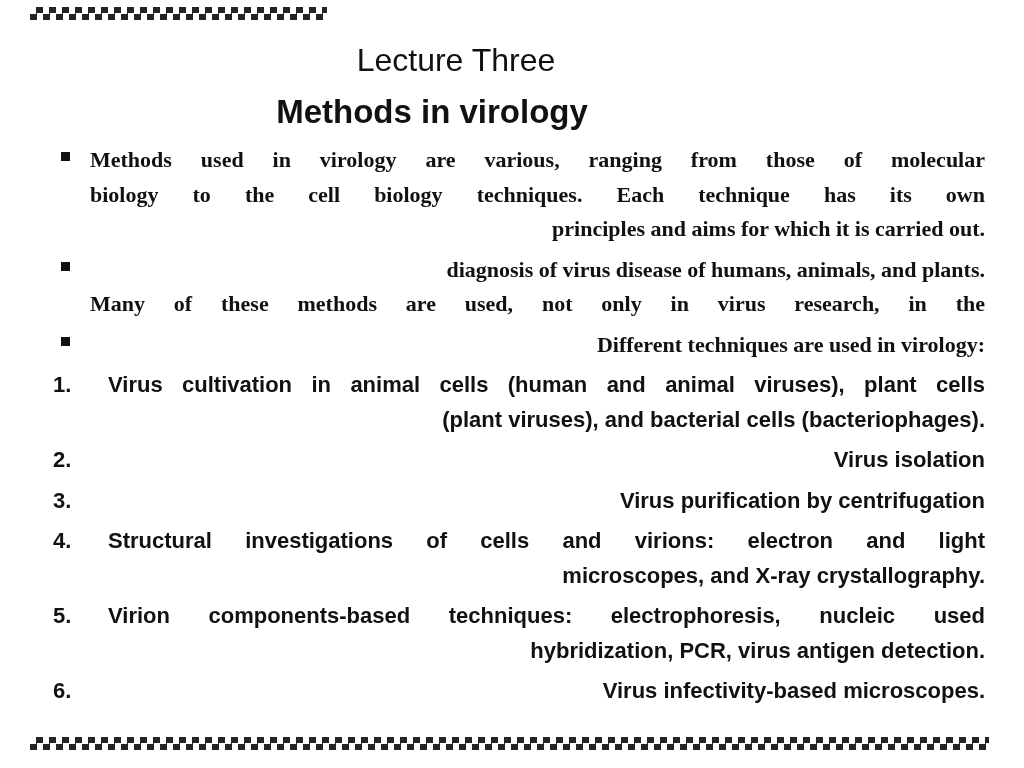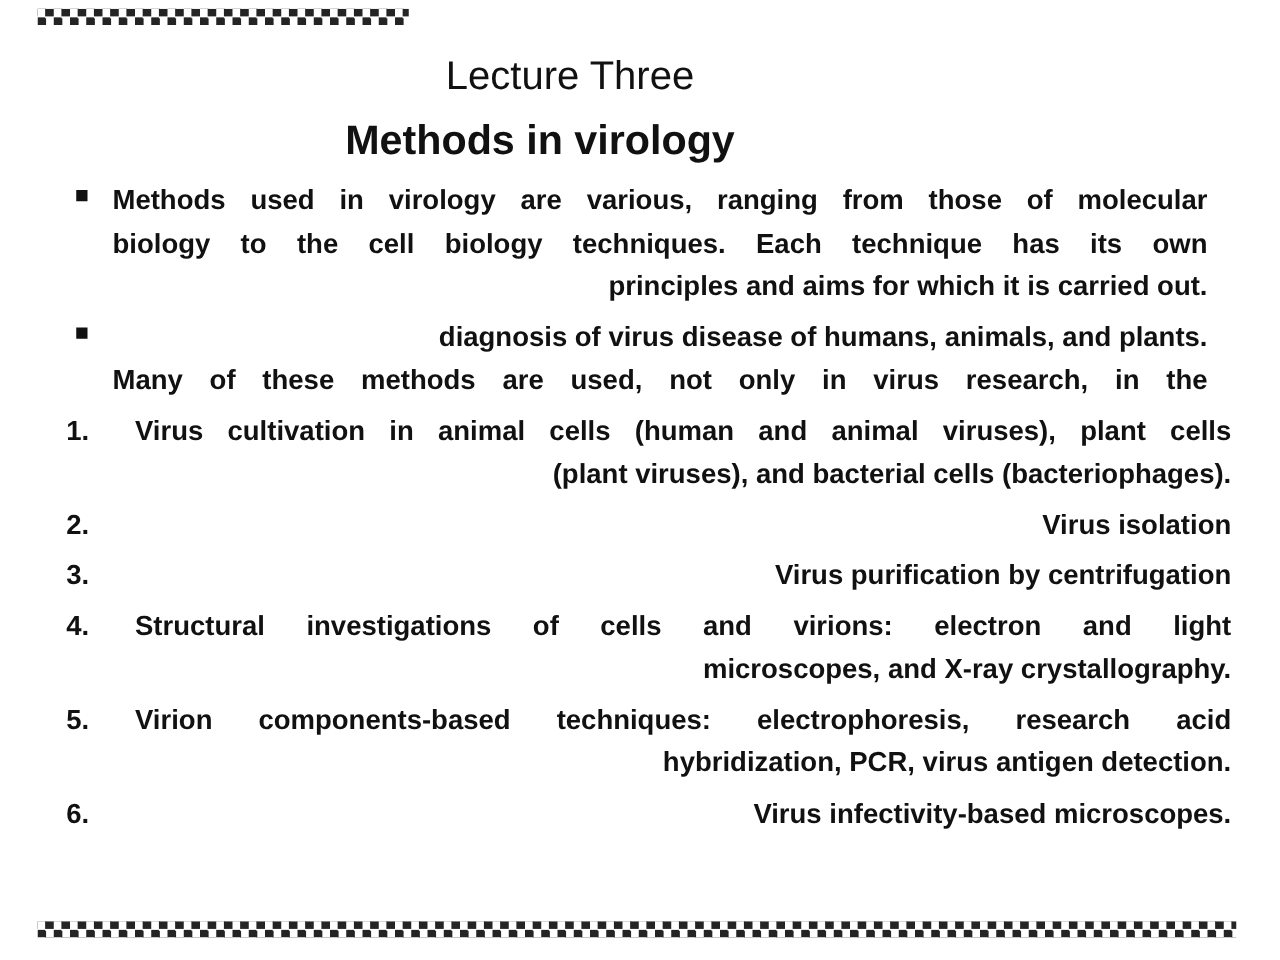--- a/index.html
+++ b/index.html
@@ -32,21 +32,21 @@
   }
 
   .content {
     position: absolute; top: 143px; left: 0; width: 1024px;
   }
   .para {
     position: relative;
     margin: 0 0 6px 0;
     font-size: 22px; font-weight: 700; line-height: 34.5px;
   }
-  .para.bullet { padding-left: 90px;  padding-right: 58px; }
+  .para.bullet { padding-left: 90px;  padding-right: 39px; font-family: Liberation Serif, serif; }
   .para.num    { padding-left: 108px; padding-right: 39px; }
 
   .marker-square {
     position: absolute; left: 61px; top: 9px;
     width: 9px; height: 9px; background: #111111;
   }
   .marker-num {
     position: absolute; left: 53px; top: 0;
     font-weight: 700;
   }
@@ -70,20 +70,24 @@
     <div class="line j">biology to the cell biology techniques. Each technique has its own</div>
     <div class="line">principles and aims for which it is carried out.</div>
   </div>
 
   <div class="para bullet">
     <span class="marker-square"></span>
     <div class="line">diagnosis of virus disease of humans, animals, and plants.</div>
     <div class="line j">Many of these methods are used, not only in virus research, in the</div>
   </div>
 
+  <div class="para bullet">
+    <span class="marker-square"></span>
+    <div class="line">Different techniques are used in virology:</div>
+  </div>
 
   <div class="para num">
     <span class="marker-num">1.</span>
     <div class="line j">Virus cultivation in animal cells (human and animal viruses), plant cells</div>
     <div class="line">(plant viruses), and bacterial cells (bacteriophages).</div>
   </div>
 
   <div class="para num">
     <span class="marker-num">2.</span>
     <div class="line">Virus isolation</div>
@@ -95,21 +99,21 @@
   </div>
 
   <div class="para num">
     <span class="marker-num">4.</span>
     <div class="line j">Structural investigations of cells and virions: electron and light</div>
     <div class="line">microscopes, and X-ray crystallography.</div>
   </div>
 
   <div class="para num">
     <span class="marker-num">5.</span>
-    <div class="line j">Virion components-based techniques: electrophoresis, research acid</div>
+    <div class="line j">Virion components-based techniques: electrophoresis, nucleic used</div>
     <div class="line">hybridization, PCR, virus antigen detection.</div>
   </div>
 
   <div class="para num">
     <span class="marker-num">6.</span>
     <div class="line">Virus infectivity-based microscopes.</div>
   </div>
 
 </div>
 

